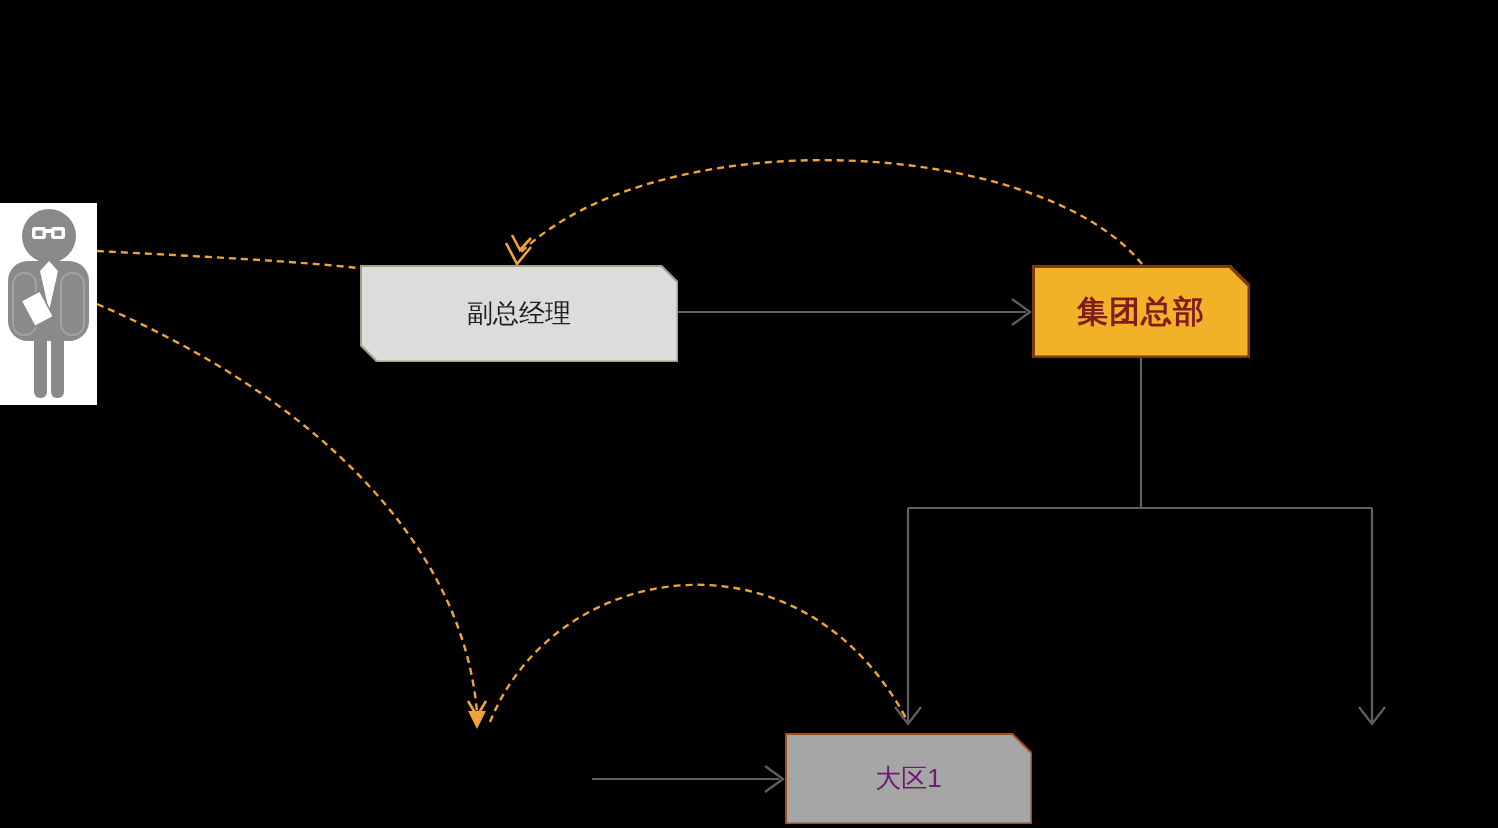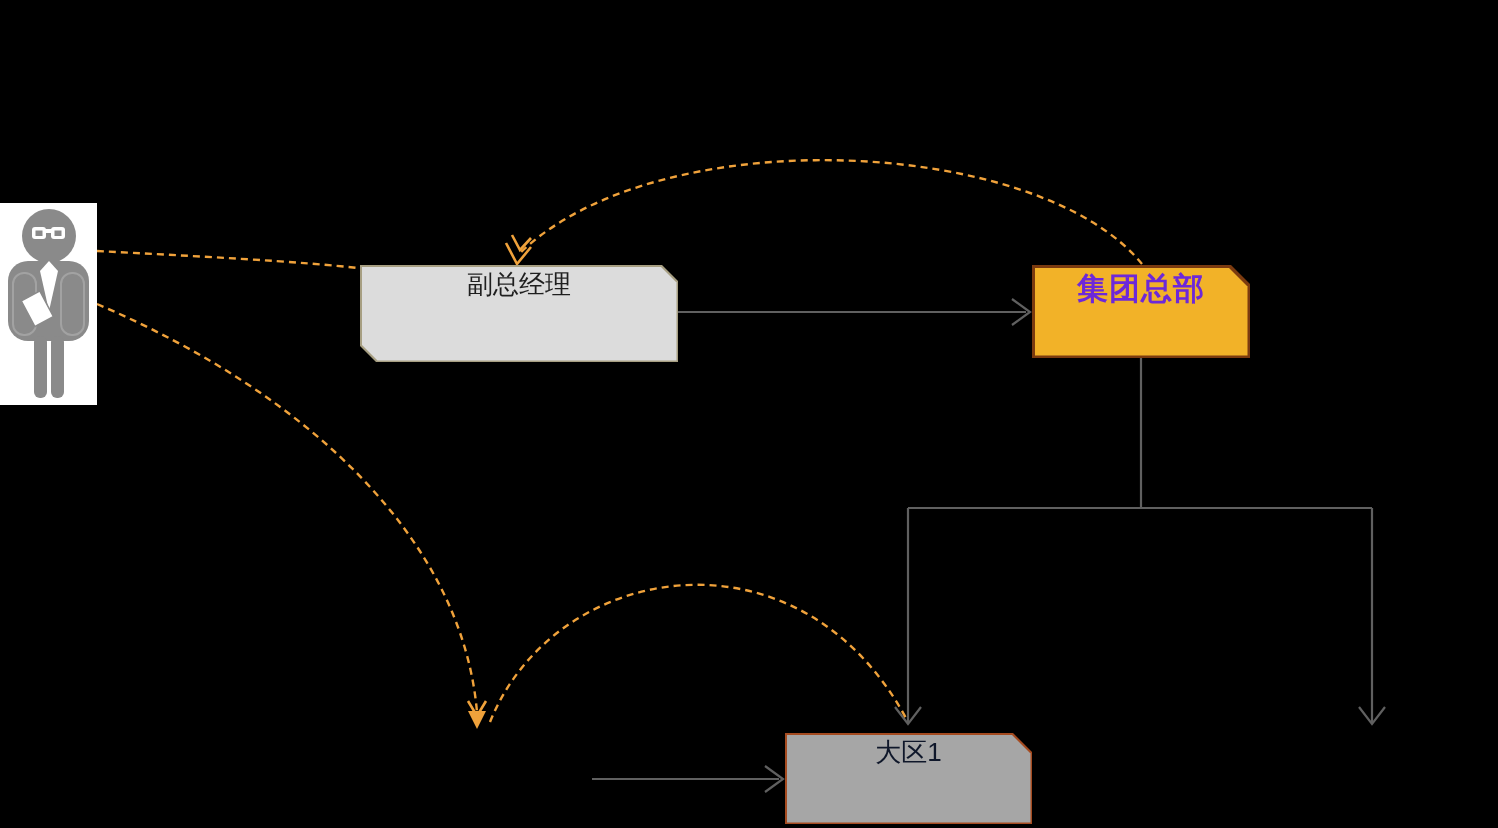--- a/index.html
+++ b/index.html
@@ -8,30 +8,30 @@
     background:#000000;
     position:relative;
     overflow:hidden;
     font-family:"Liberation Sans","DejaVu Sans",sans-serif;
   }
   .stage{position:absolute;inset:0;width:1498px;height:828px;}
   svg.overlay{position:absolute;left:0;top:0;}
 
   
   .node{position:absolute;display:block;}
-  .node .inner{position:absolute;display:flex;justify-content:center;}
+  .node .inner{position:absolute;display:flex;align-items:center;justify-content:center;}
   .clip-tr-bl{clip-path:polygon(0 0,calc(100% - 16px) 0,100% 16px,100% 100%,16px 100%,0 calc(100% - 16px));}
   .clip-tr{clip-path:polygon(0 0,calc(100% - 19px) 0,100% 19px,100% 100%,0 100%);}
 
   .node.light{background:#a79f82;}
   .node.light .inner{inset:1.5px;background:#dcdcdc;color:#1f1f1f;font-size:26px;}
   .node.highlight{background:#7b3a0f;}
-  .node.highlight .inner{inset:2.5px;background:#f2b228;color:#6d28d9;font-size:31px;font-weight:bold;letter-spacing:1px;}
+  .node.highlight .inner{inset:2.5px;background:#f2b228;color:#7f1d1d;font-size:31px;font-weight:bold;letter-spacing:1px;}
   .node.dark{background:#a54b20;}
-  .node.dark .inner{inset:1.5px;background:#a6a6a6;color:#0f172a;font-size:26px;}
+  .node.dark .inner{inset:1.5px;background:#a6a6a6;color:#701a75;font-size:26px;}
 
   #node-vice-gm{left:360px;top:265px;width:318px;height:97px;}
   #node-hq{left:1032px;top:265px;width:218px;height:93px;}
   #node-gm{left:359px;top:733px;width:234px;height:92px;}
   #node-region1{left:785px;top:733px;width:247px;height:91px;}
   #node-region2{left:1247px;top:733px;width:250px;height:91px;}
 
   #person{left:0;top:203px;width:97px;height:202px;position:absolute;}
 </style>
 </head>

